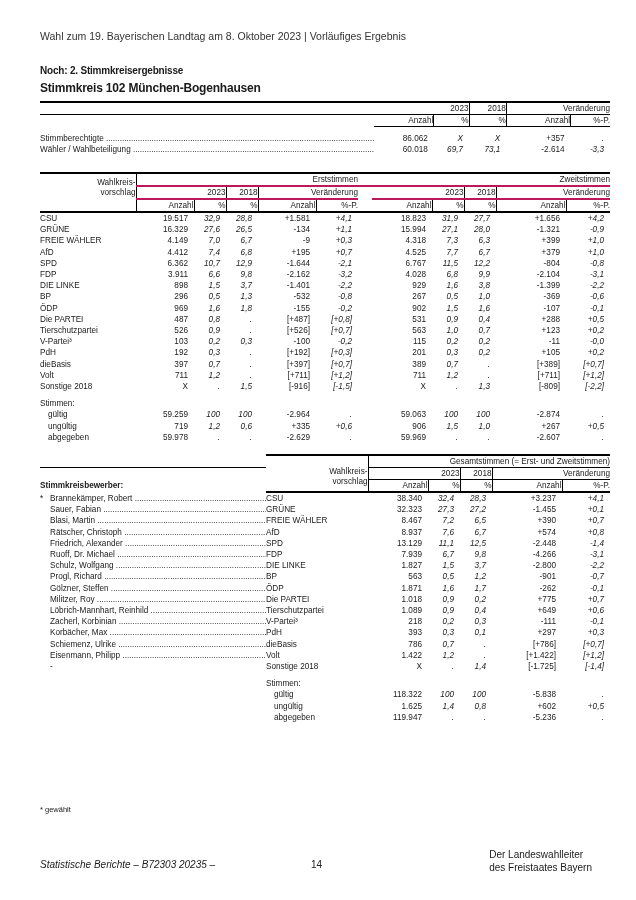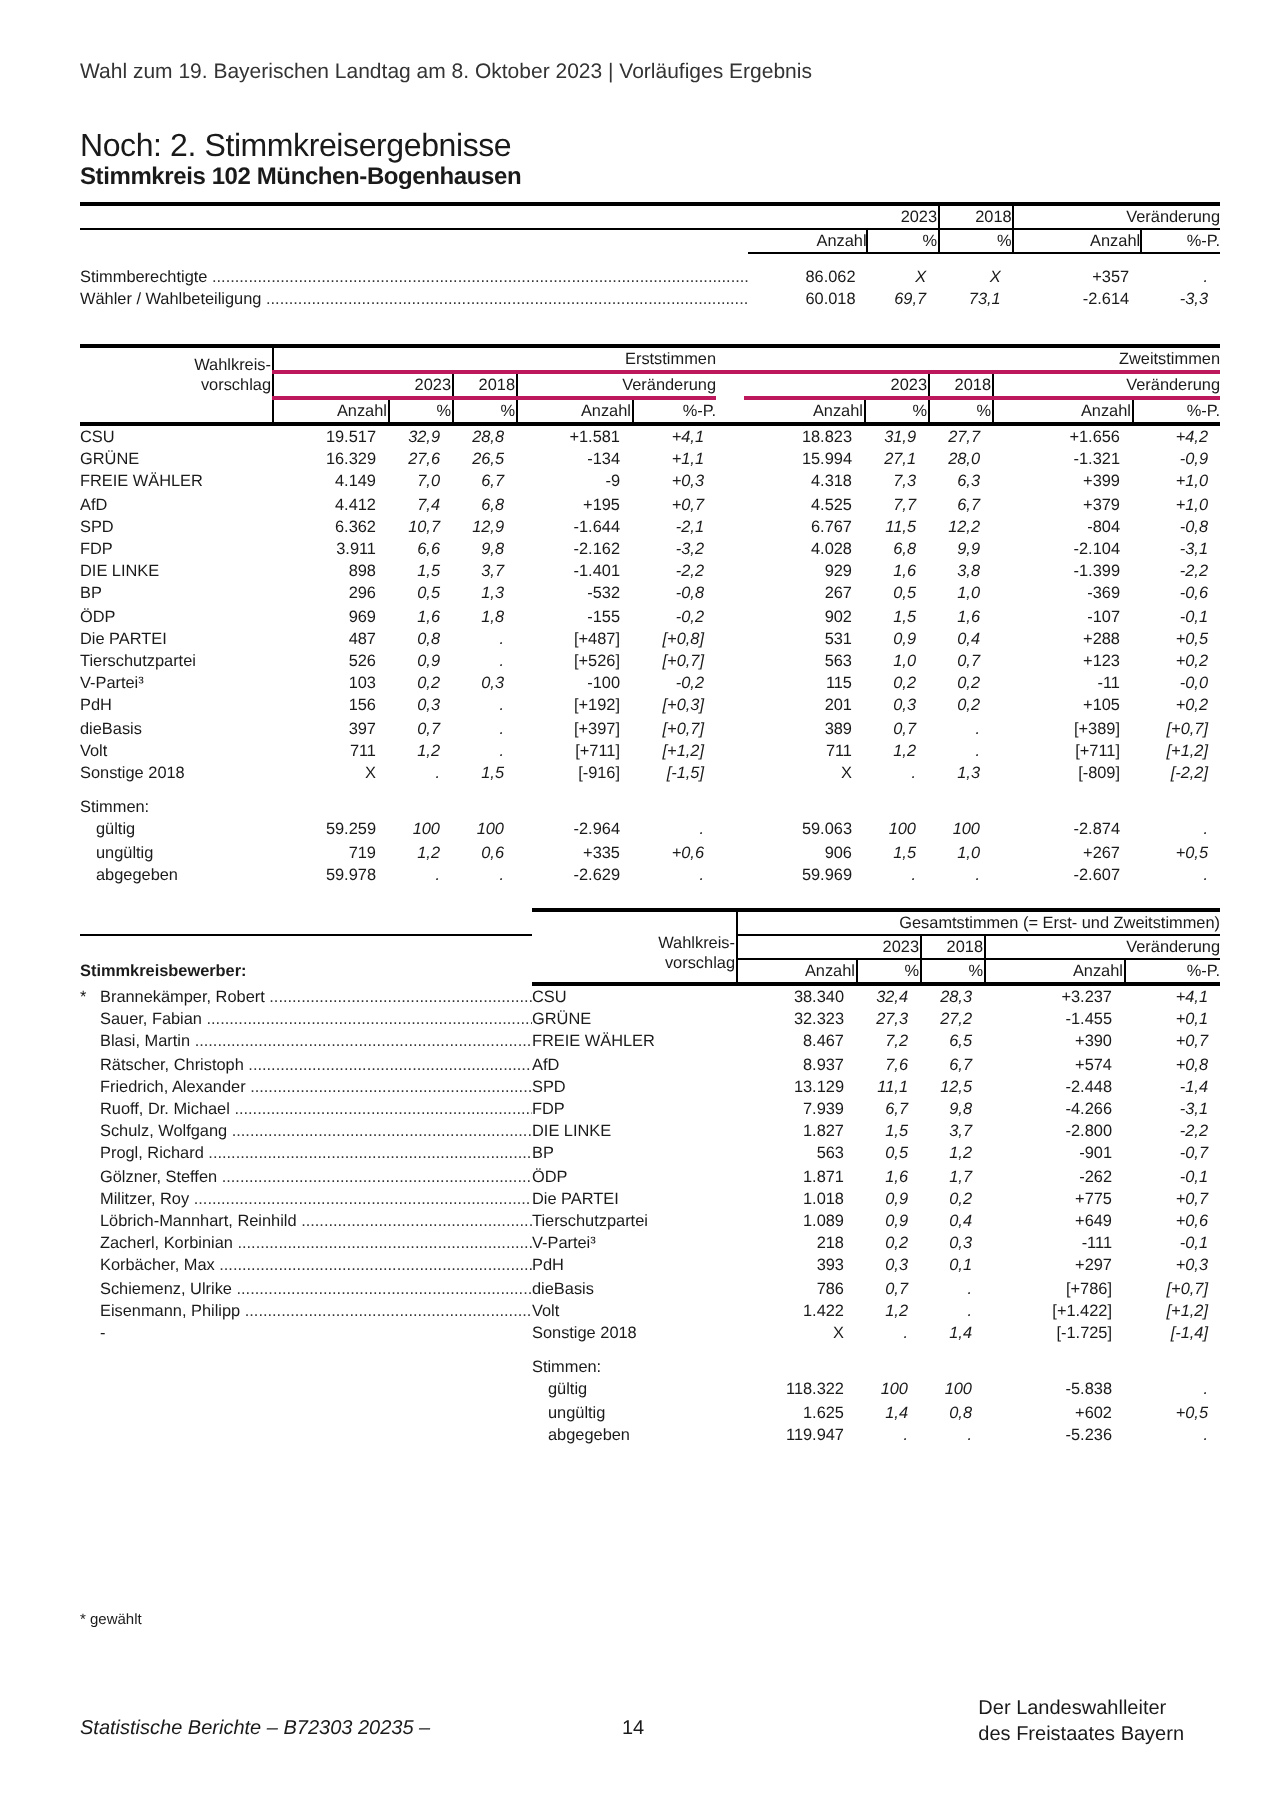--- a/index.html
+++ b/index.html
@@ -1,20 +1,20 @@
 <!DOCTYPE html>
 <html><head>
 <meta charset="utf-8">
 <style>
   html, body { margin:0; padding:0; background:#ffffff; }
   body { width:636px; height:900px; position:relative; overflow:hidden;
          font-family:"Liberation Sans", sans-serif; color:#1a1a1a; }
   .abs { position:absolute; }
   .hdr { left:40px; top:30px; font-size:10.5px; color:#333; }
-  .t1 { left:40px; top:65px; font-size:16px; font-weight:normal; letter-spacing:-0.2px; }
+  .t1 { left:40px; top:65px; font-size:10px; font-weight:bold; letter-spacing:-0.2px; }
   .t2 { left:40px; top:81px; font-size:12px; font-weight:bold; letter-spacing:-0.2px; }
 
   table { border-collapse:collapse; font-size:8.2px; }
   th { font-weight:normal; text-align:right; padding:0; height:11px; line-height:11px; }
   td { padding:0; height:11.2px; line-height:11.2px; white-space:nowrap; }
   .num { text-align:right; padding-right:6px; }
   .it { font-style:italic; }
   .lbl { text-align:left; }
 
   
@@ -307,21 +307,21 @@
         <td class="num it">-0,2</td>
         <td></td>
         <td class="num">115</td>
         <td class="num it">0,2</td>
         <td class="num it">0,2</td>
         <td class="num">-11</td>
         <td class="num it">-0,0</td>
       </tr>
       <tr>
     <td class="lbl">PdH</td>
-    <td class="num">156</td>
+    <td class="num">192</td>
         <td class="num it">0,3</td>
         <td class="num it">.</td>
         <td class="num">[+192]</td>
         <td class="num it">[+0,3]</td>
         <td></td>
         <td class="num">201</td>
         <td class="num it">0,3</td>
         <td class="num it">0,2</td>
         <td class="num">+105</td>
         <td class="num it">+0,2</td>

